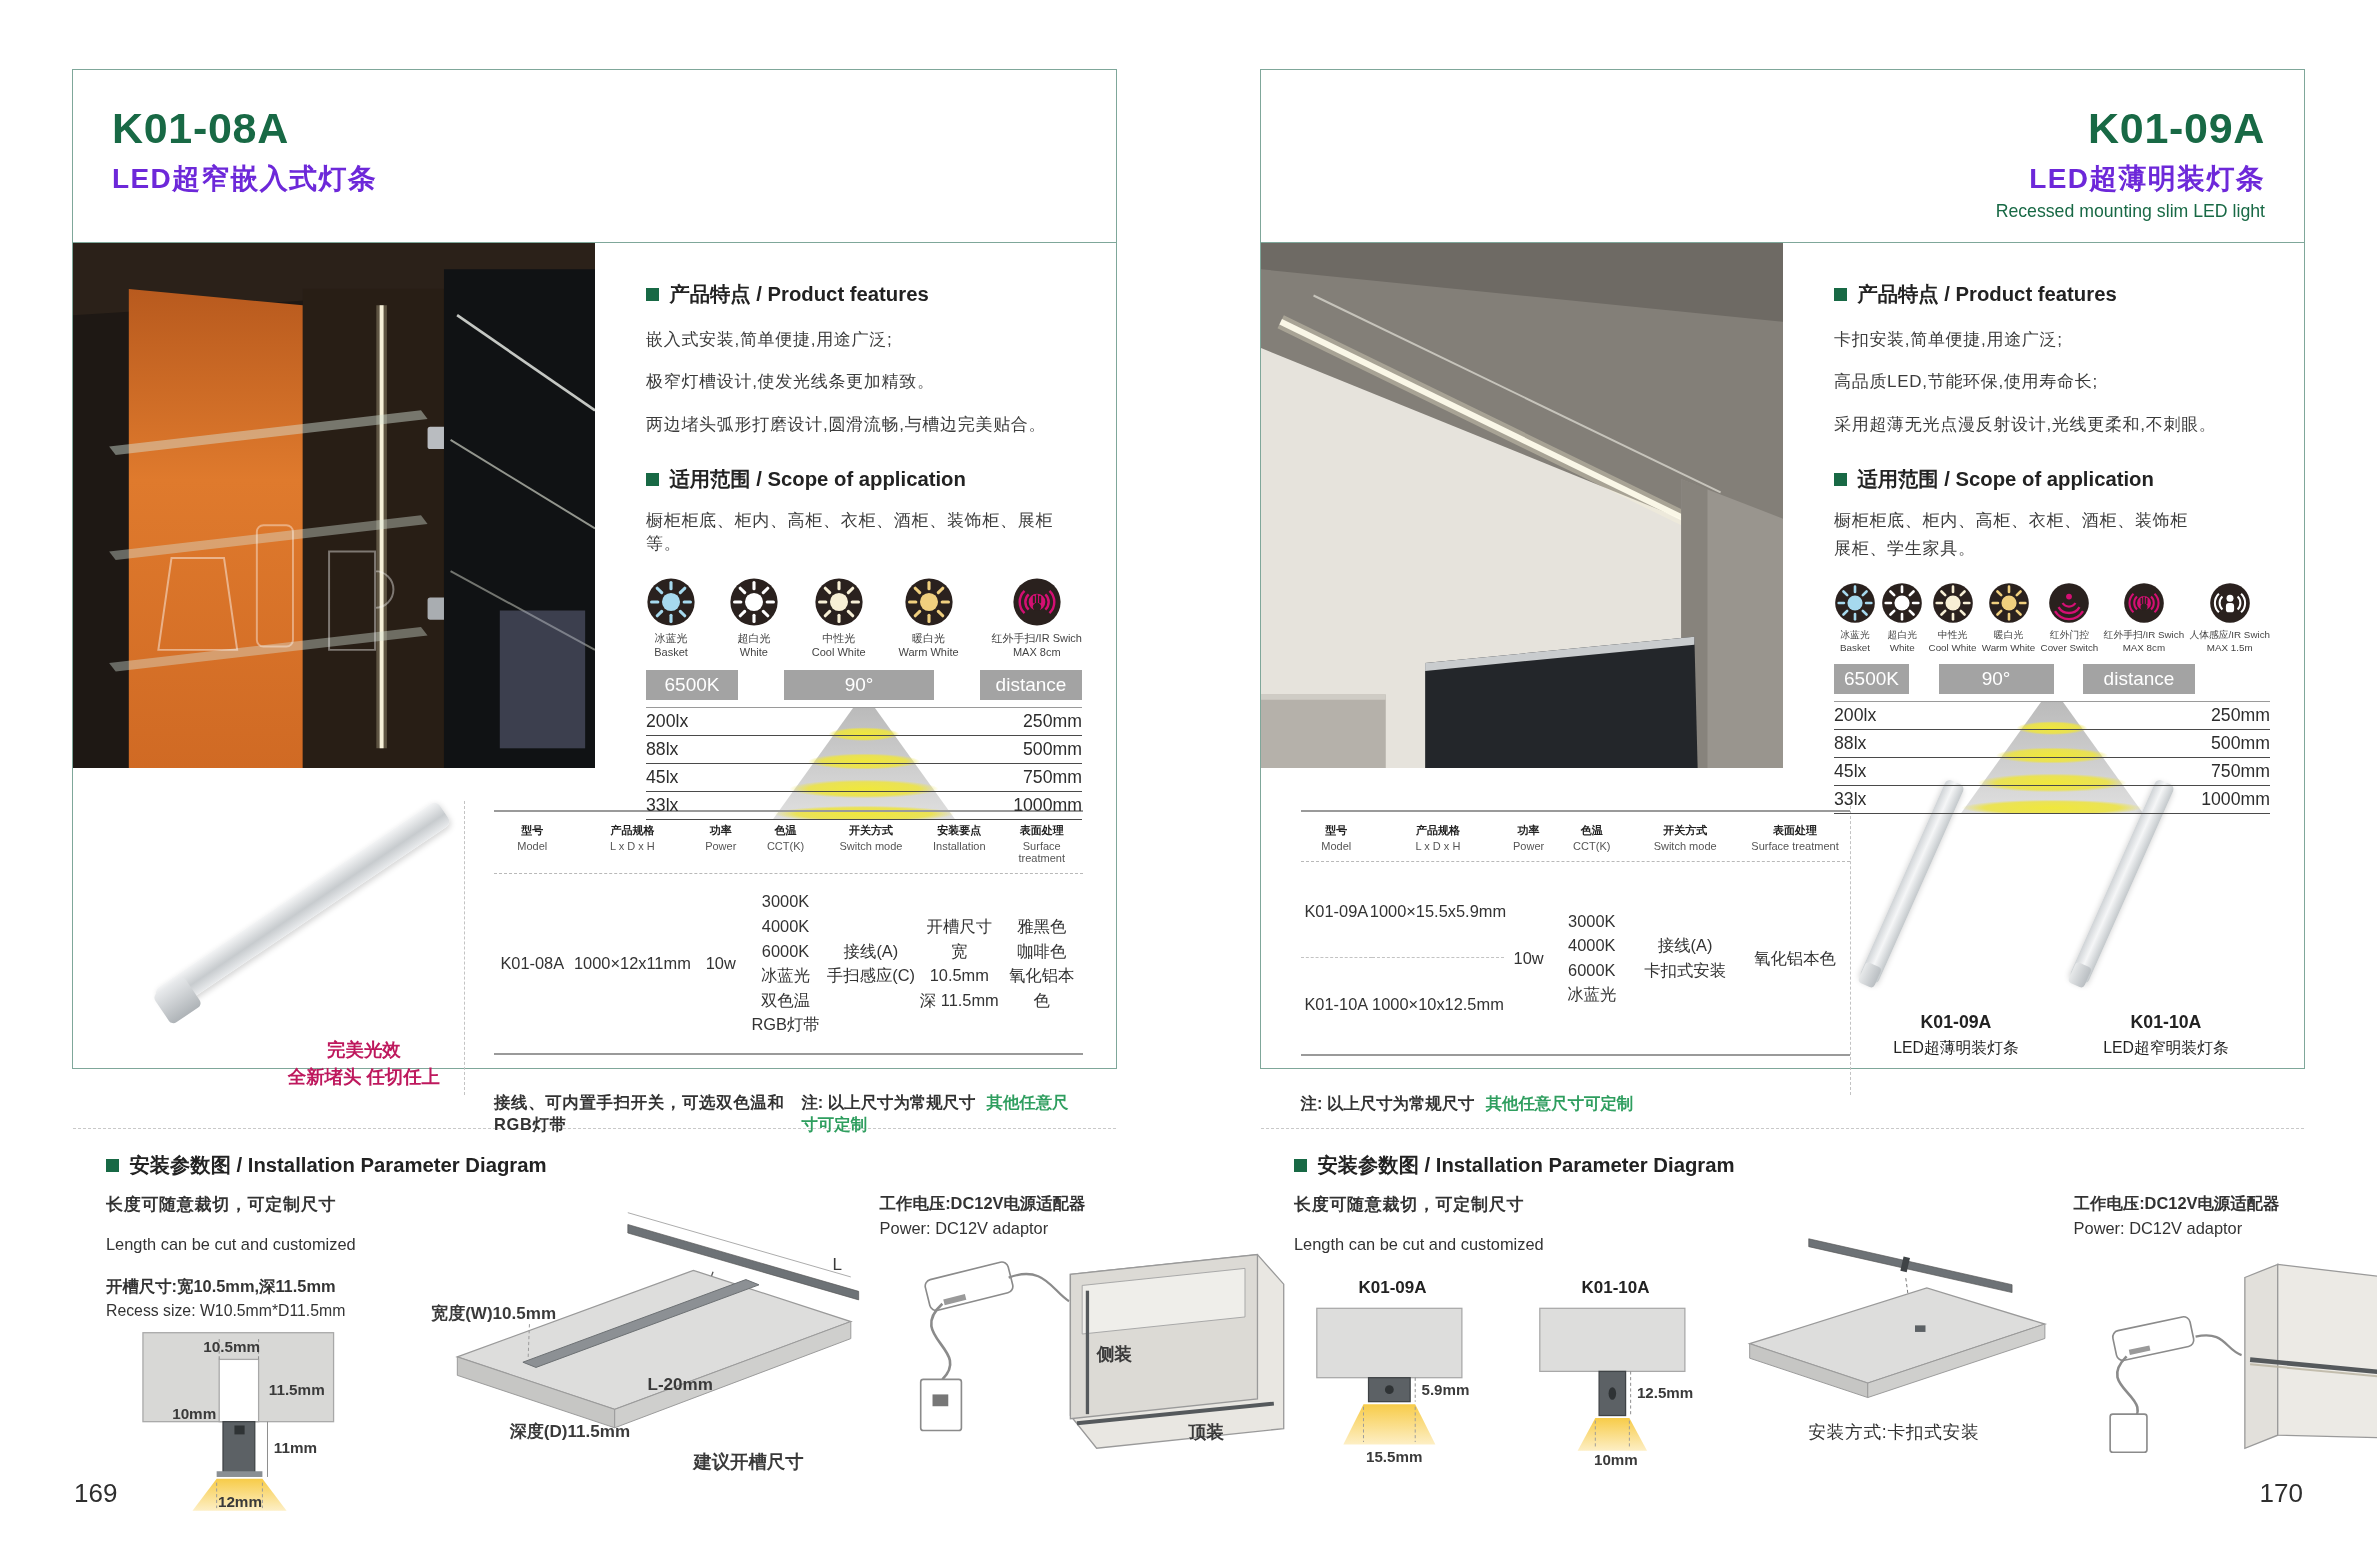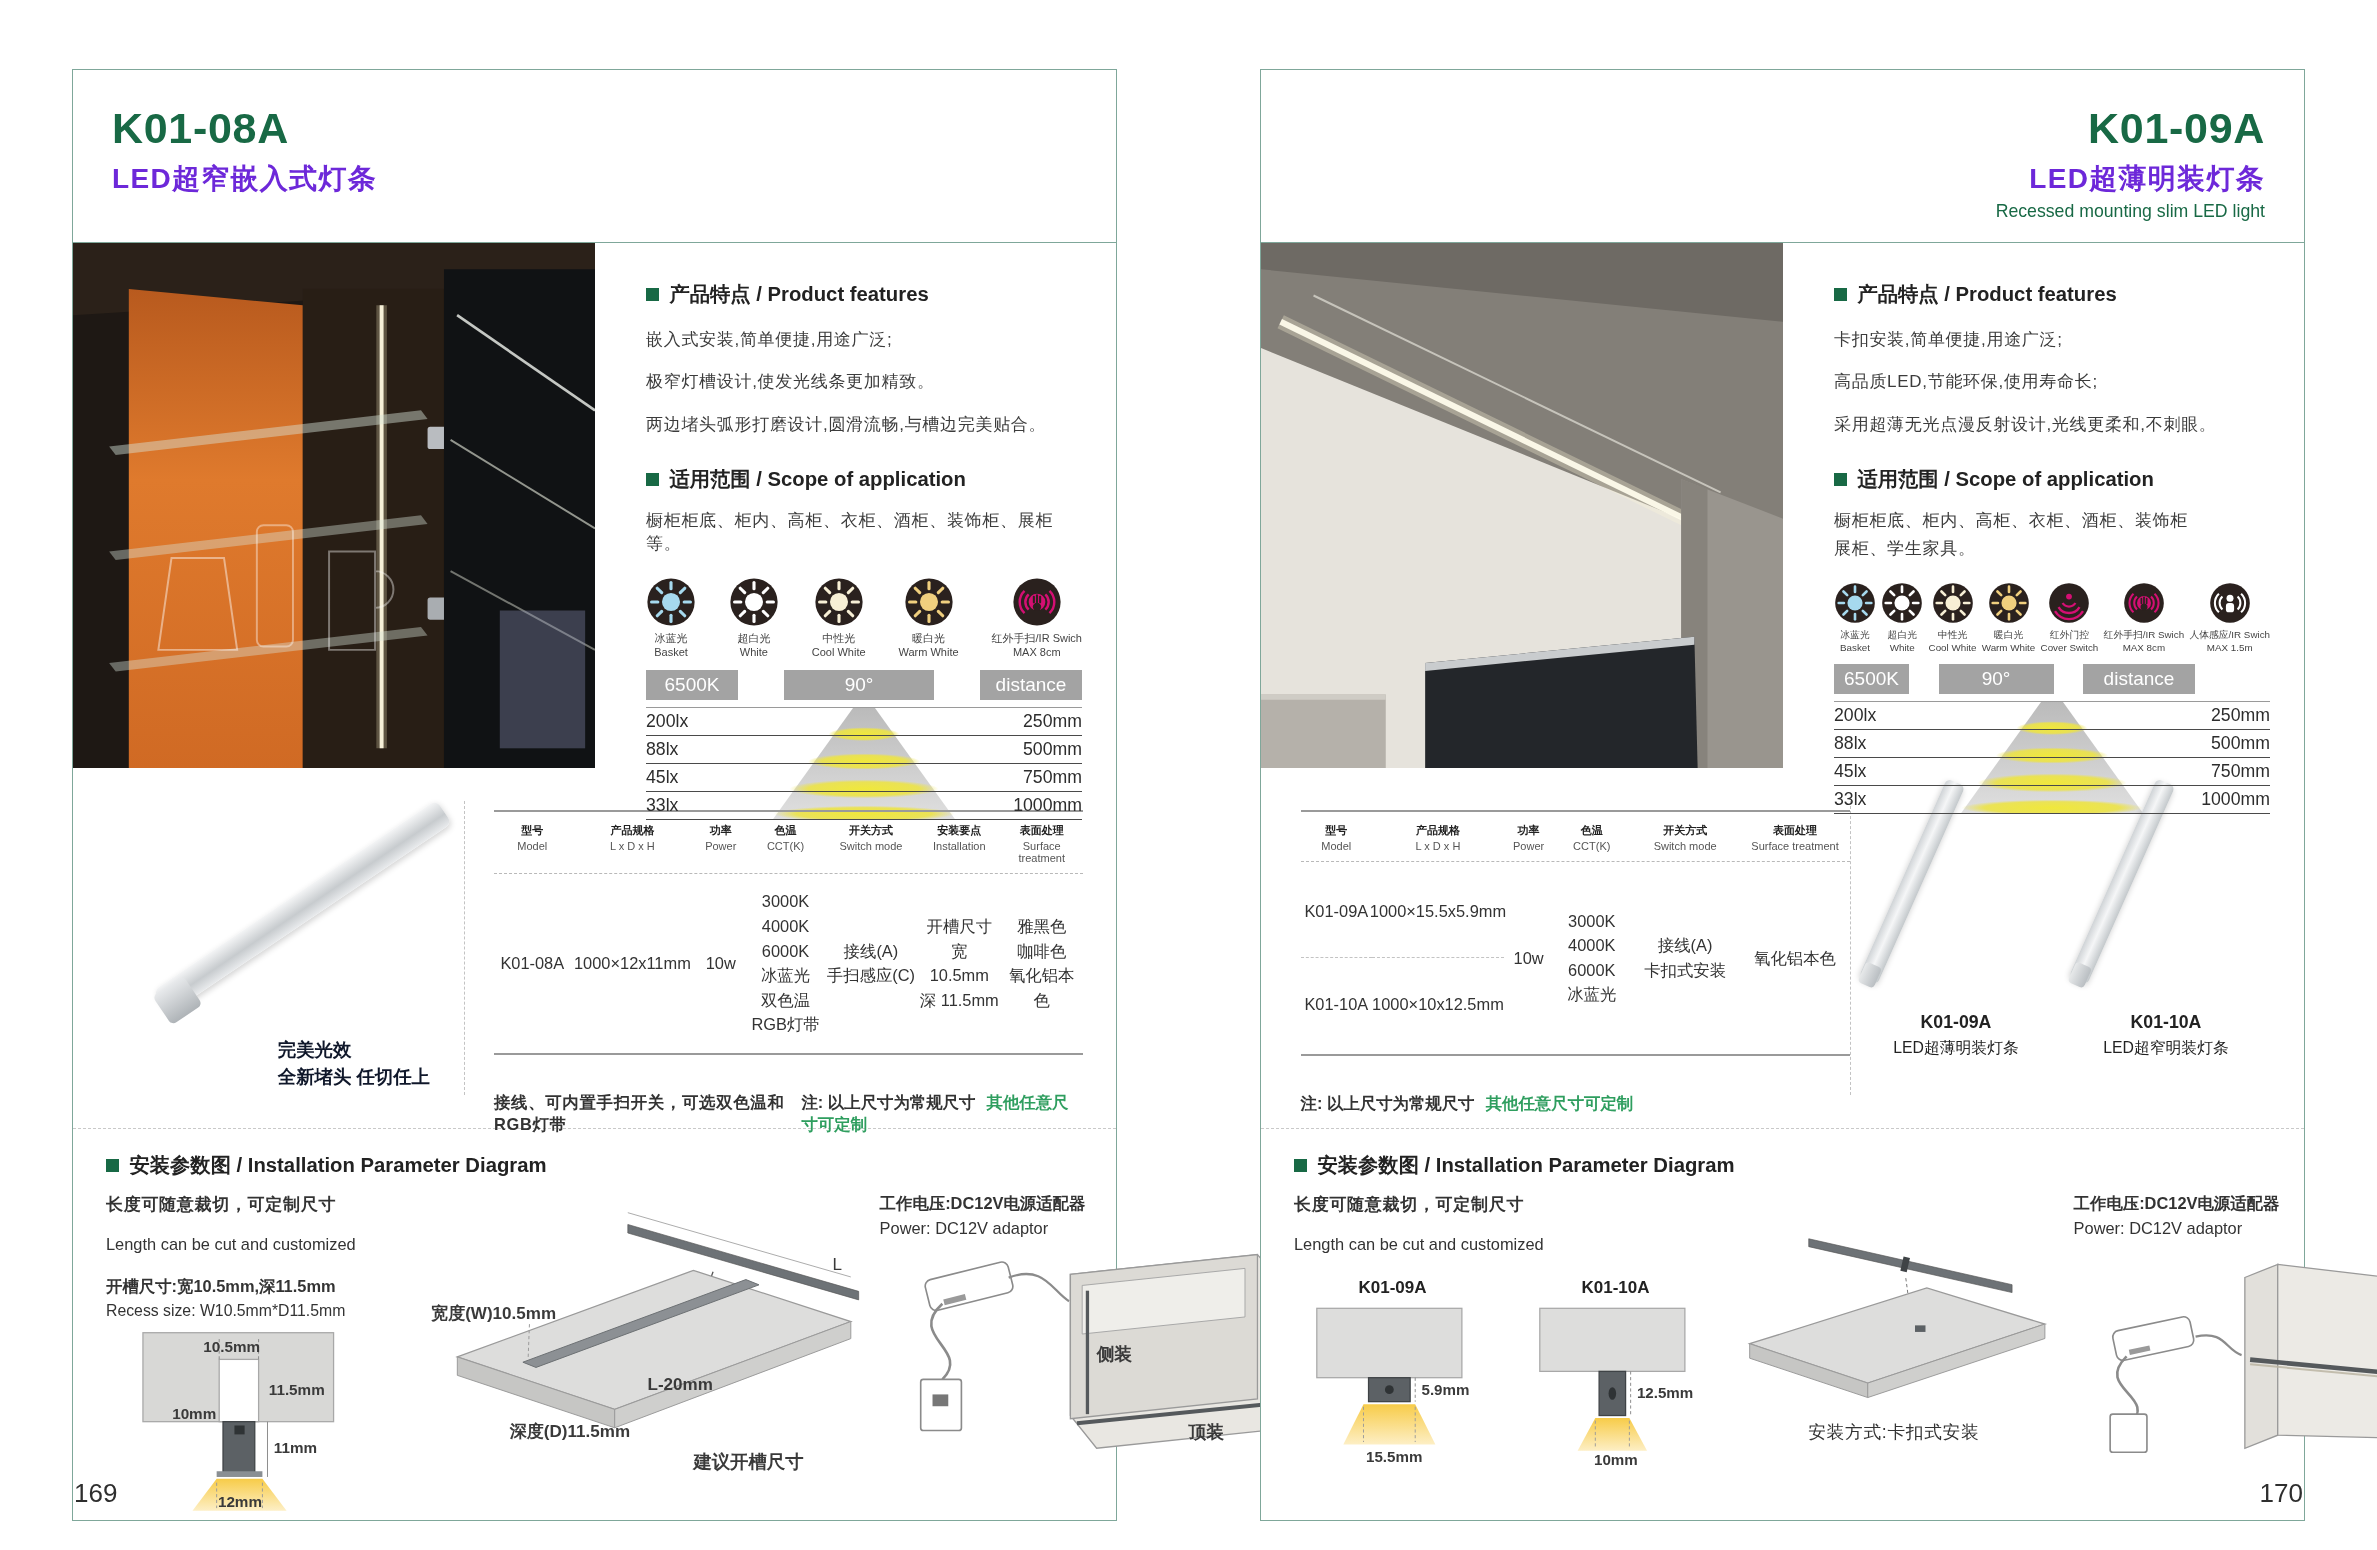--- a/index.html
+++ b/index.html
@@ -1,18 +1,18 @@
 <!DOCTYPE html>
 <html style="font-size:10.5px"><head>
 <meta charset="utf-8">
 <style>
   html,body{margin:0;padding:0;background:#fff;}
   .canvas{position:relative;width:2377px;height:1550px;background:#fff;overflow:hidden;
           font-family:"Liberation Sans","DejaVu Sans",sans-serif;color:#333;}
-  .page{position:absolute;top:69px;width:1045px;height:1452px;border:1.3px solid #7fa79a;background:#fff;box-sizing:border-box;}
+  .page{position:absolute;top:69px;width:1045px;height:1000px;border:1.3px solid #7fa79a;background:#fff;box-sizing:border-box;}
   .page.left{left:72px}.page.right{left:1260px}
   
   .page-header{height:173px;box-sizing:border-box;padding:34px 39px 0;border-bottom:1.3px solid #7fa79a;}
   .page.right .page-header{text-align:right;}
   .model-title{font-size:43px;font-weight:bold;color:#186945;letter-spacing:0.7px;}
   .title-cn{font-size:28px;font-weight:bold;color:#6d28d9;margin-top:6.6px;letter-spacing:1.3px;}
   .title-en{font-size:17.7px;color:#186945;margin-top:3.9px;}
   
   .top-row{display:flex;height:525px;}
   .photo{width:522px;height:525px;position:relative;overflow:hidden;flex-shrink:0;background:#111;}
@@ -41,21 +41,21 @@
             border-bottom:1.3px solid #4a4a4a;font-size:17.7px;color:#2d2d2d;z-index:1;}
   
   .mid-row{height:361px;box-sizing:border-box;padding:0 33px;display:flex;border-bottom:1.3px dashed #c9c9c9;position:relative;}
   .vdash{border-left:1.3px dashed #c3c3c3;margin:33px 0;}
   .product-art{position:relative;width:358px;flex-shrink:0;}
   .bar-art{position:absolute;left:26px;top:125px;width:341px;height:27.6px;border-radius:6.6px;
            background:linear-gradient(180deg,#f4f5f6,#c7cbce 58%,#e9ebed);transform:rotate(-34deg);
            box-shadow:0 2.6px 6.6px rgba(0,0,0,.18);}
   .bar-art::after{content:"";position:absolute;left:-3.9px;top:3.9px;width:37px;height:35px;border-radius:5.3px;
            background:linear-gradient(180deg,#e8eaec,#aeb3b7);}
-  .art-caption{position:absolute;right:34px;bottom:37px;text-align:left;color:#0f172a;font-weight:bold;
+  .art-caption{position:absolute;right:24px;bottom:37px;text-align:center;color:#be185d;font-weight:bold;
                font-size:18.4px;line-height:1.5;}
   .spec-wrap{flex:1;box-sizing:border-box;padding:42px 0 0 29px;}
   .spec-table{border-top:2px solid #9a9a9a;border-bottom:2px solid #9a9a9a;}
   .spec-grid{display:grid;}
   .page.left .spec-grid{grid-template-columns:13% 21% 9% 13% 16% 14% 14%;}
   .page.right .spec-grid{grid-template-columns:13% 24% 9% 14% 20% 20%;}
   .sph{text-align:center;padding:10.5px 2.6px 9.2px;}
   .sph .cn{display:block;font-size:11px;font-weight:bold;color:#222;}
   .sph .en{display:block;font-size:11px;color:#555;margin-top:2px;}
   .spec-head{border-bottom:1.3px dashed #b9b9b9;}

